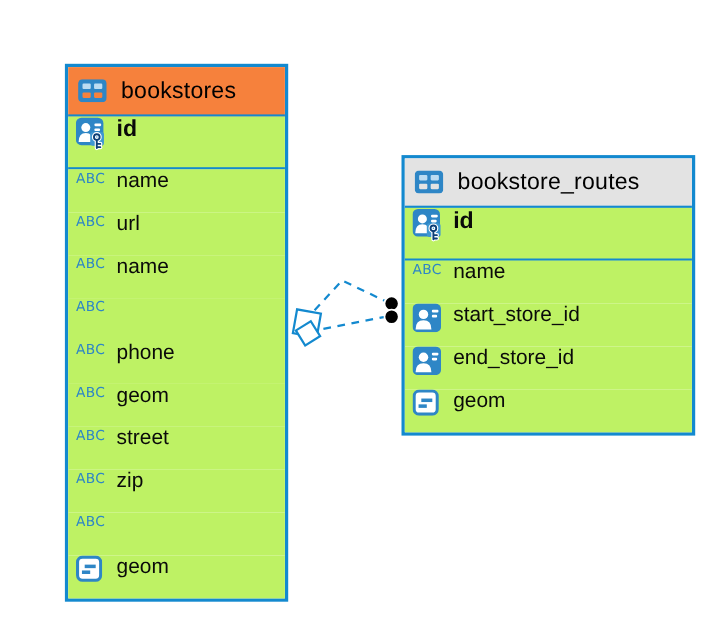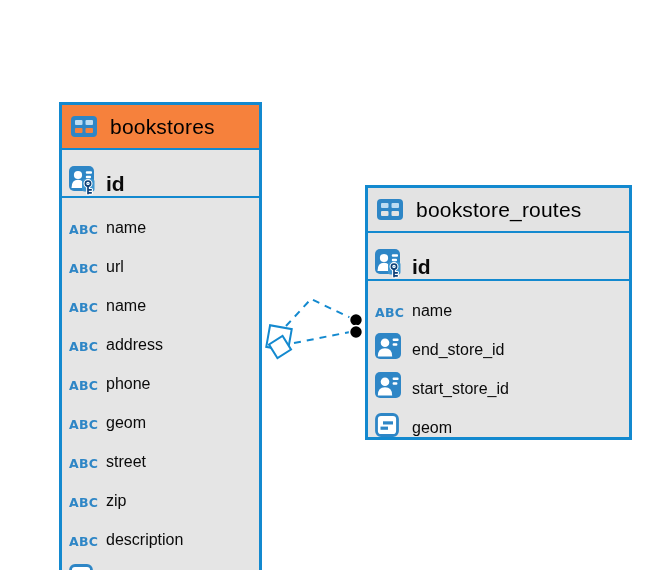--- a/index.html
+++ b/index.html
@@ -1,21 +1,21 @@
 <!DOCTYPE html>
 <html><head>
 <meta charset="utf-8">
 <style>
   html,body{margin:0;padding:0;}
   body{
     width:654px;height:570px;overflow:hidden;background:#ffffff;
     font-family:"Liberation Sans", sans-serif;
     position:relative;
   }
-  .canvas{position:absolute;left:0;top:0;width:654px;height:492px;margin-top:44px;}
+  .canvas{position:absolute;left:0;top:0;width:654px;height:492px;}
 
   
   .ent-table{
     position:absolute;
     background:#ffffff;
     border:3px solid #1389cf;
     box-sizing:border-box;
   }
   .t-header{
     display:flex;align-items:center;
@@ -23,41 +23,41 @@
     padding-left:9px;
     gap:9px;
     border-bottom:2px solid #1389cf;
     box-sizing:border-box;
   }
   .t-title{
     font-size:21px;color:#000;letter-spacing:0.2px;
     white-space:nowrap;
   }
   .col-row{
-    display:flex;align-items:flex-end;
+    display:flex;align-items:flex-start;
     height:39px;
     padding-left:7px;
     gap:7px;
     box-sizing:border-box;
-    background:#e5e5e5;
+    background:#bef264;
   }
   .col-row.pk{
     height:48px;
     border-bottom:2px solid #1389cf;
   }
   .col-row.pk .f-label{font-weight:bold;font-size:21px;}
   .f-icon{
     width:30px;min-width:30px;
     display:flex;align-items:center;justify-content:flex-start;
   }
   .f-label{
-    font-size:16px;color:#0a0a0a;white-space:nowrap;
+    font-size:19px;color:#0a0a0a;white-space:nowrap;
   }
   .abc-icon{
-    font-weight:bold;
+    font-weight:normal;
     font-size:12.5px;
     color:#2e86c6;
     letter-spacing:0.3px;
     font-family:"DejaVu Sans", sans-serif;
   }
   .connector-svg{
     position:absolute;left:0;top:0;width:654px;height:570px;
     pointer-events:none;
   }
 </style>
@@ -131,21 +131,20 @@
         <div class="col-row">
           <span class="f-icon">
             <span class="abc-icon">ABC</span>
           </span>
           <span class="f-label">name</span>
         </div>
         <div class="col-row">
           <span class="f-icon">
             <span class="abc-icon">ABC</span>
           </span>
-          <span class="f-label">address</span>
         </div>
         <div class="col-row">
           <span class="f-icon">
             <span class="abc-icon">ABC</span>
           </span>
           <span class="f-label">phone</span>
         </div>
         <div class="col-row">
           <span class="f-icon">
             <span class="abc-icon">ABC</span>
@@ -161,21 +160,20 @@
         <div class="col-row">
           <span class="f-icon">
             <span class="abc-icon">ABC</span>
           </span>
           <span class="f-label">zip</span>
         </div>
         <div class="col-row">
           <span class="f-icon">
             <span class="abc-icon">ABC</span>
           </span>
-          <span class="f-label">description</span>
         </div>
         <div class="col-row">
           <span class="f-icon">
             <svg width="24" height="24" viewBox="0 0 24 24">
     <rect x="1.5" y="1.5" width="21" height="21" rx="4.5" fill="#fff" stroke="#2e86c6" stroke-width="2.8"></rect>
     <rect x="8" y="8.3" width="10" height="3.2" fill="#2e86c6"></rect>
     <rect x="5.5" y="13.6" width="7.5" height="3.2" fill="#2e86c6"></rect>
             </svg>
           </span>
           <span class="f-label">geom</span>
@@ -227,33 +225,33 @@
         <div class="col-row">
           <span class="f-icon">
             <svg width="26" height="26" viewBox="0 0 26 26">
     <rect width="26" height="26" rx="5" fill="#2e86c6"></rect>
     <circle cx="10" cy="9.8" r="4.3" fill="#fff"></circle>
     <path d="M2.8 23.5 Q2.8 15.2 10 15.2 Q17.2 15.2 17.2 23.5 Z" fill="#fff"></path>
     <rect x="17.6" y="5.6" width="6" height="2.5" rx="1" fill="#fff"></rect>
     <rect x="17.6" y="10.2" width="4.8" height="2.5" rx="1" fill="#fff"></rect>
             </svg>
           </span>
-          <span class="f-label">end_store_id</span>
+          <span class="f-label">start_store_id</span>
         </div>
         <div class="col-row">
           <span class="f-icon">
             <svg width="26" height="26" viewBox="0 0 26 26">
     <rect width="26" height="26" rx="5" fill="#2e86c6"></rect>
     <circle cx="10" cy="9.8" r="4.3" fill="#fff"></circle>
     <path d="M2.8 23.5 Q2.8 15.2 10 15.2 Q17.2 15.2 17.2 23.5 Z" fill="#fff"></path>
     <rect x="17.6" y="5.6" width="6" height="2.5" rx="1" fill="#fff"></rect>
     <rect x="17.6" y="10.2" width="4.8" height="2.5" rx="1" fill="#fff"></rect>
             </svg>
           </span>
-          <span class="f-label">start_store_id</span>
+          <span class="f-label">end_store_id</span>
         </div>
         <div class="col-row">
           <span class="f-icon">
             <svg width="24" height="24" viewBox="0 0 24 24">
     <rect x="1.5" y="1.5" width="21" height="21" rx="4.5" fill="#fff" stroke="#2e86c6" stroke-width="2.8"></rect>
     <rect x="8" y="8.3" width="10" height="3.2" fill="#2e86c6"></rect>
     <rect x="5.5" y="13.6" width="7.5" height="3.2" fill="#2e86c6"></rect>
             </svg>
           </span>
           <span class="f-label">geom</span>

